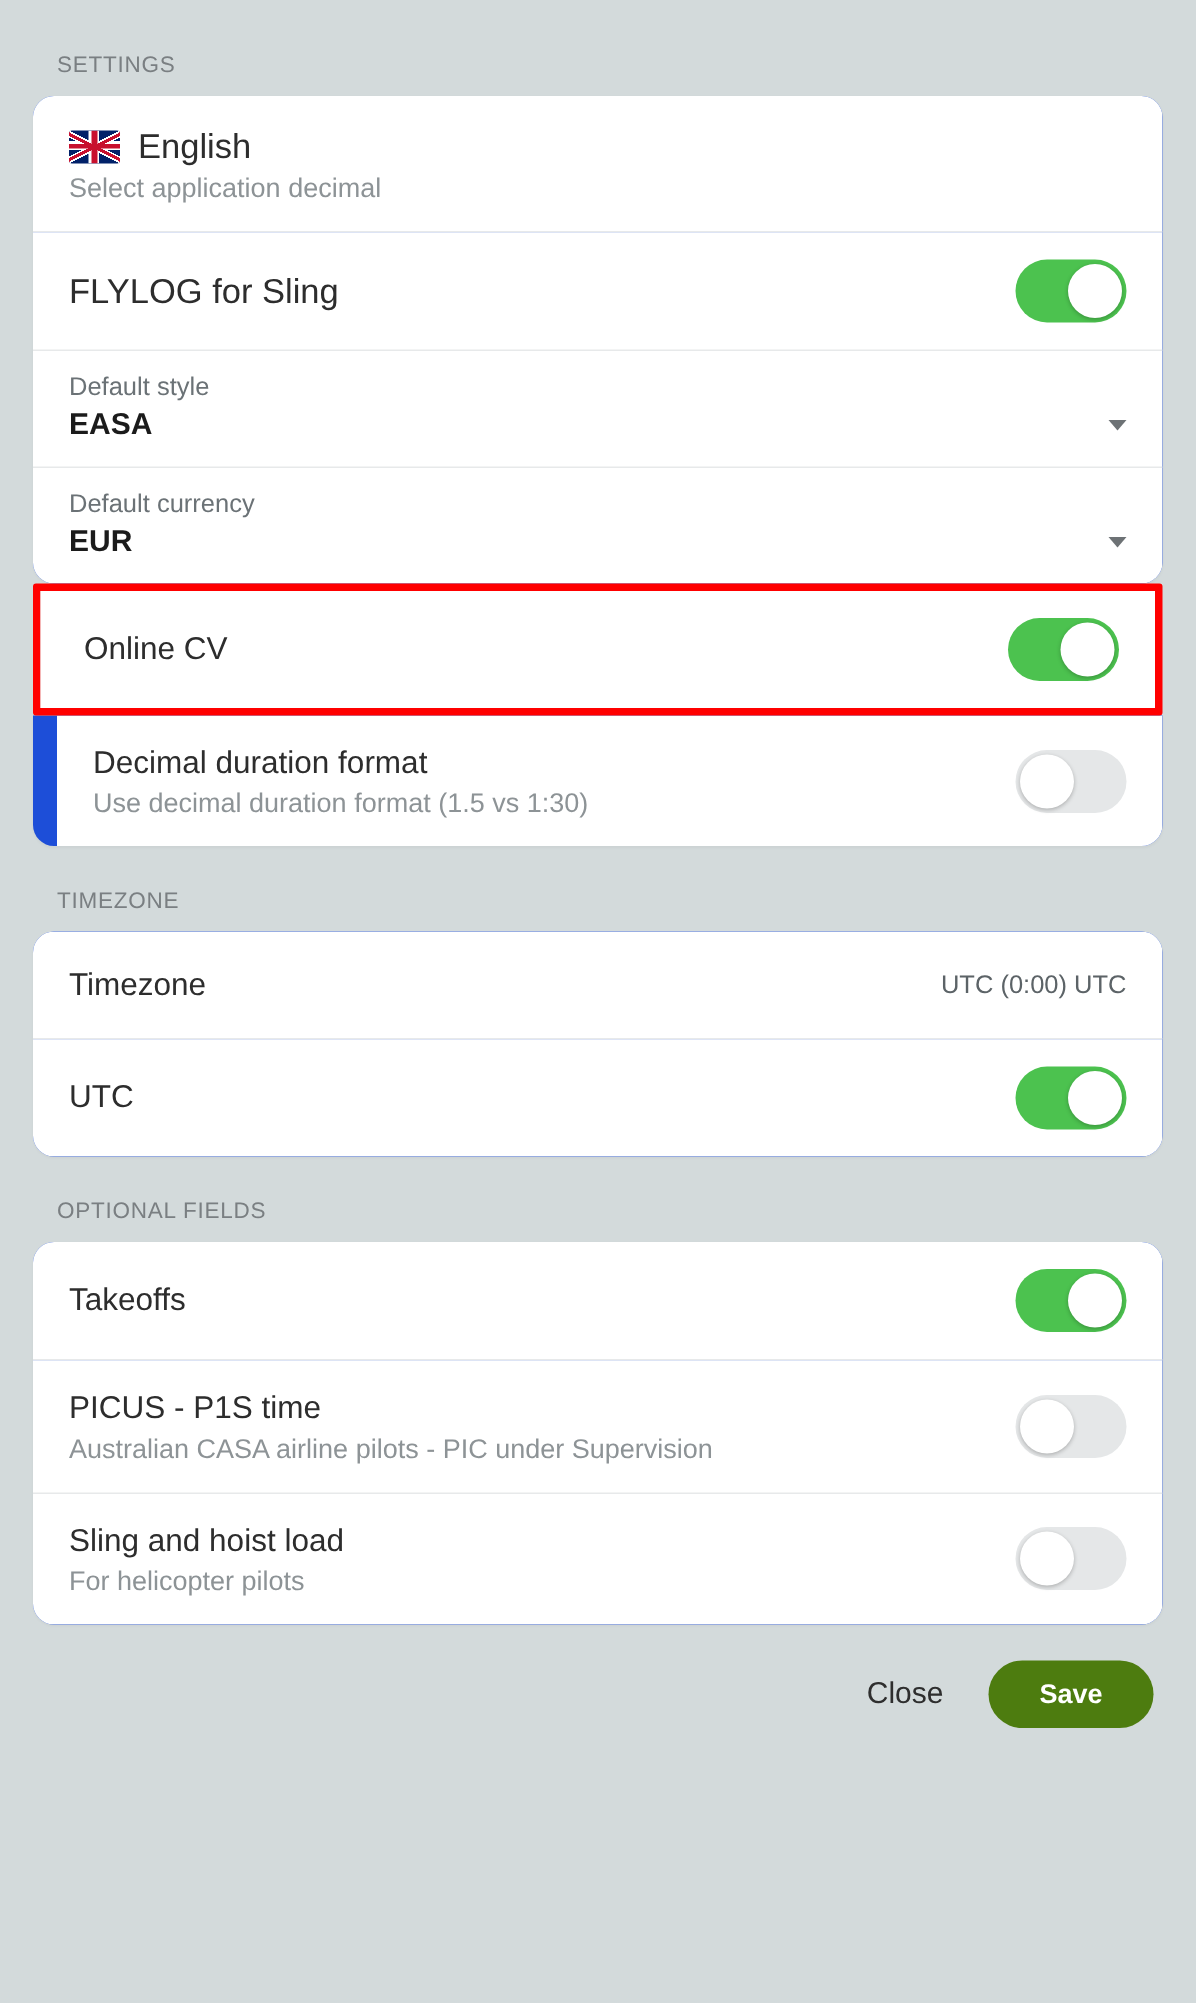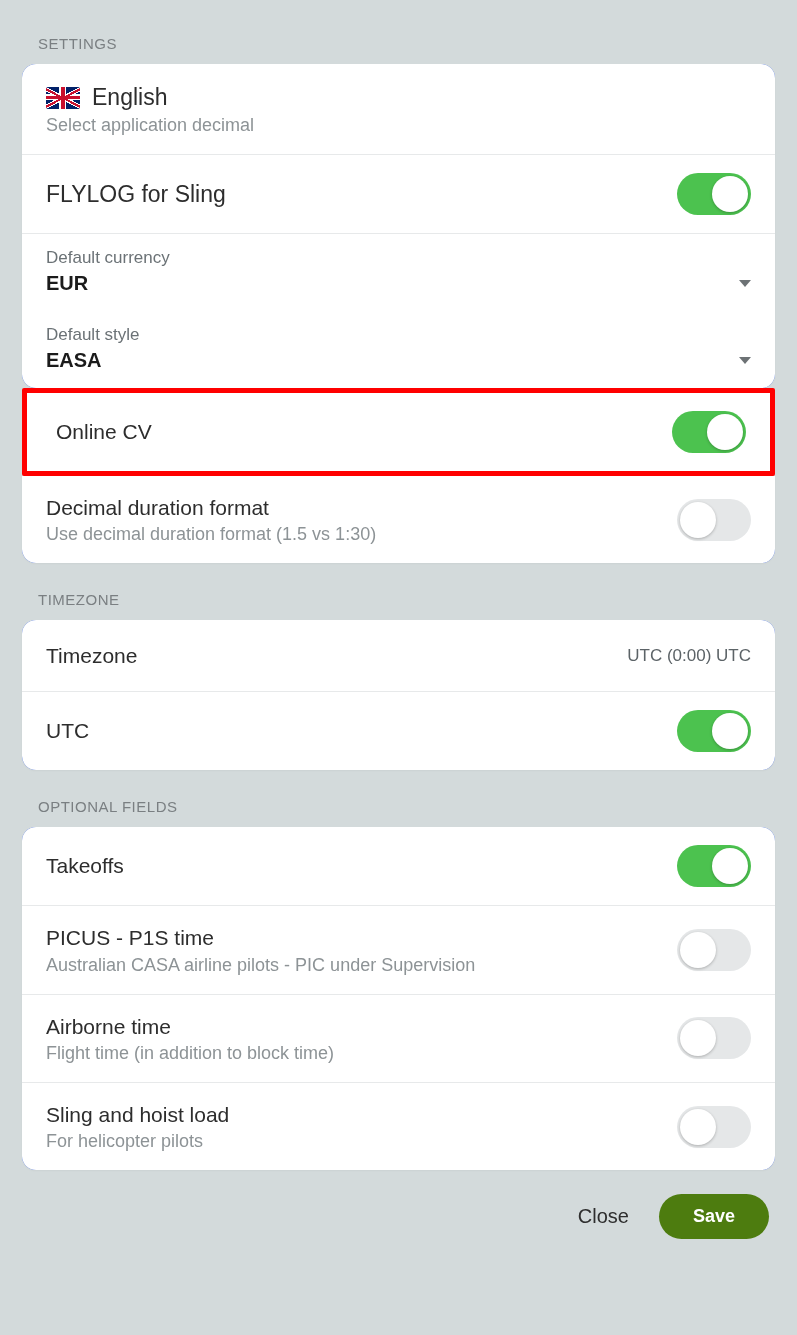--- a/index.html
+++ b/index.html
@@ -157,49 +157,49 @@
 
   <div class="row">
     <div class="texts">
       <div class="title big">FLYLOG for Sling</div>
     </div>
     <div class="toggle on">
         <div class="knob"></div>
       </div>
   </div>
 
+  <div class="row select-row">
+    <div class="label">Default style</div>
+    <div class="value-line">
+      <div class="value">EASA</div>
+      <div class="caret"></div>
+    </div>
+  </div>
+
   <div class="row select-row" style="border-bottom:none;">
     <div class="label">Default currency</div>
     <div class="value-line">
       <div class="value">EUR</div>
       <div class="caret"></div>
     </div>
   </div>
-
-  <div class="row select-row">
-    <div class="label">Default style</div>
-    <div class="value-line">
-      <div class="value">EASA</div>
-      <div class="caret"></div>
-    </div>
-  </div>
 </div>
 
 <div class="highlight-box">
   <div class="row" style="background:#fff;">
     <div class="texts">
       <div class="title">Online CV</div>
     </div>
     <div class="toggle on">
         <div class="knob"></div>
       </div>
   </div>
 </div>
 
-<div class="card" style="border-top-left-radius:0;border-top-right-radius:0;">
+<div class="card" style="border-top-left-radius:0;border-top-right-radius:0;padding-left:16px;">
   <div class="row">
     <div class="texts">
       <div class="title">Decimal duration format</div>
       <div class="sub">Use decimal duration format (1.5 vs 1:30)</div>
     </div>
     <div class="toggle off">
         <div class="knob"></div>
       </div>
   </div>
 </div>
@@ -229,29 +229,20 @@
         <div class="title">Takeoffs</div>
       </div>
     <div class="toggle on">
         <div class="knob"></div>
       </div>
   </div>
   <div class="row">
     <div class="texts">
       <div class="title">PICUS - P1S time</div>
       <div class="sub">Australian CASA airline pilots - PIC under Supervision</div>
-    </div>
-    <div class="toggle off">
-        <div class="knob"></div>
-      </div>
-  </div>
-  <div class="row">
-    <div class="texts">
-      <div class="title">Airborne time</div>
-      <div class="sub">Flight time (in addition to block time)</div>
     </div>
     <div class="toggle off">
         <div class="knob"></div>
       </div>
   </div>
   <div class="row">
     <div class="texts">
       <div class="title">Sling and hoist load</div>
       <div class="sub">For helicopter pilots</div>
     </div>

